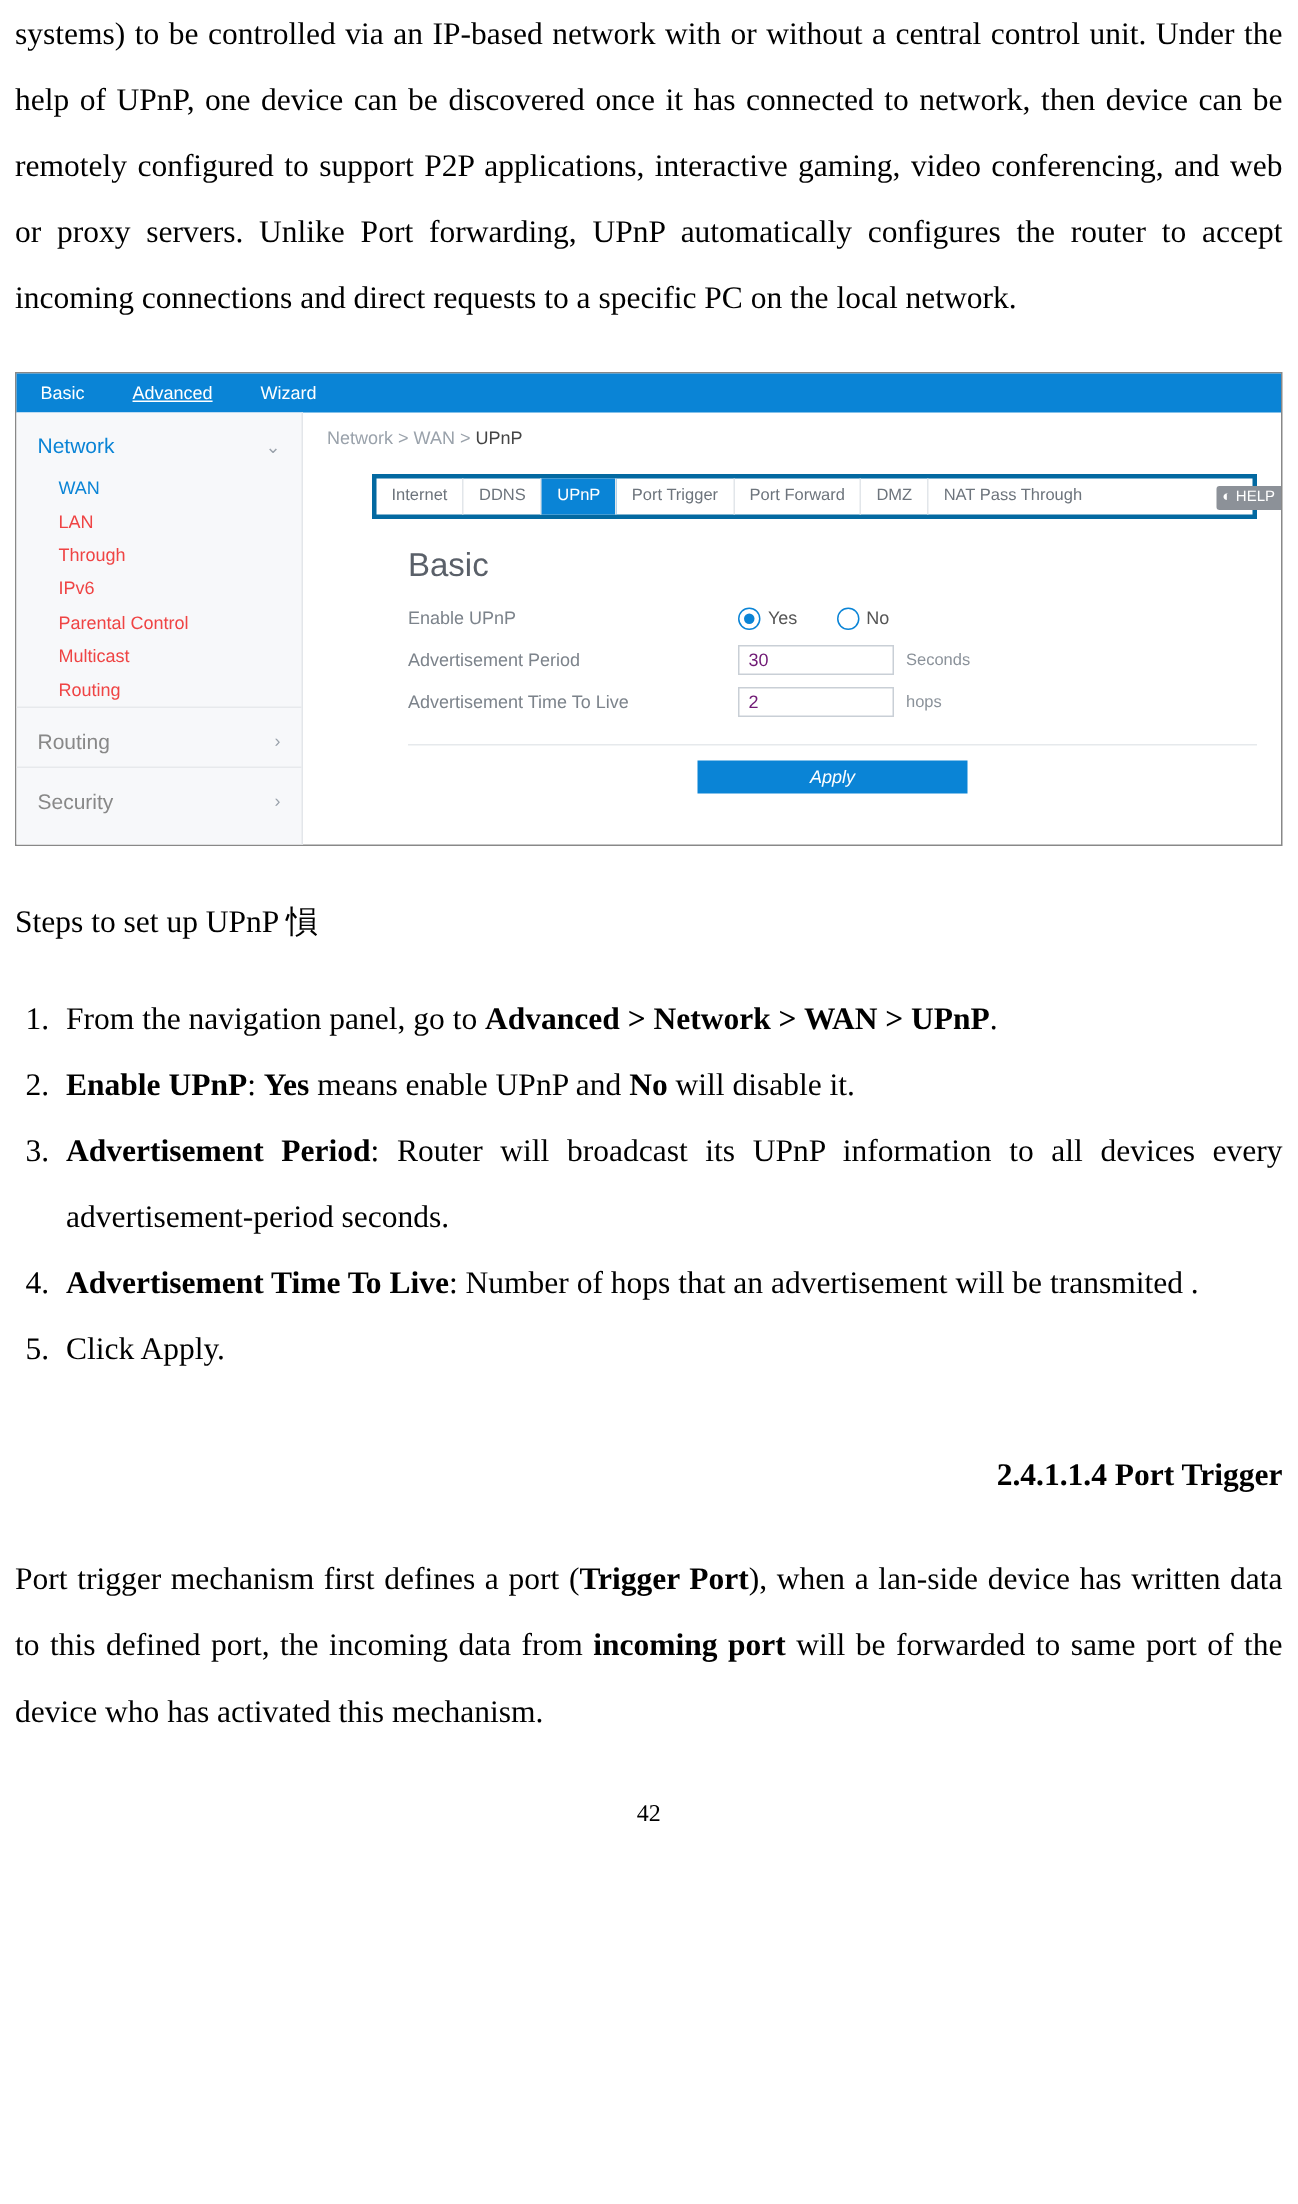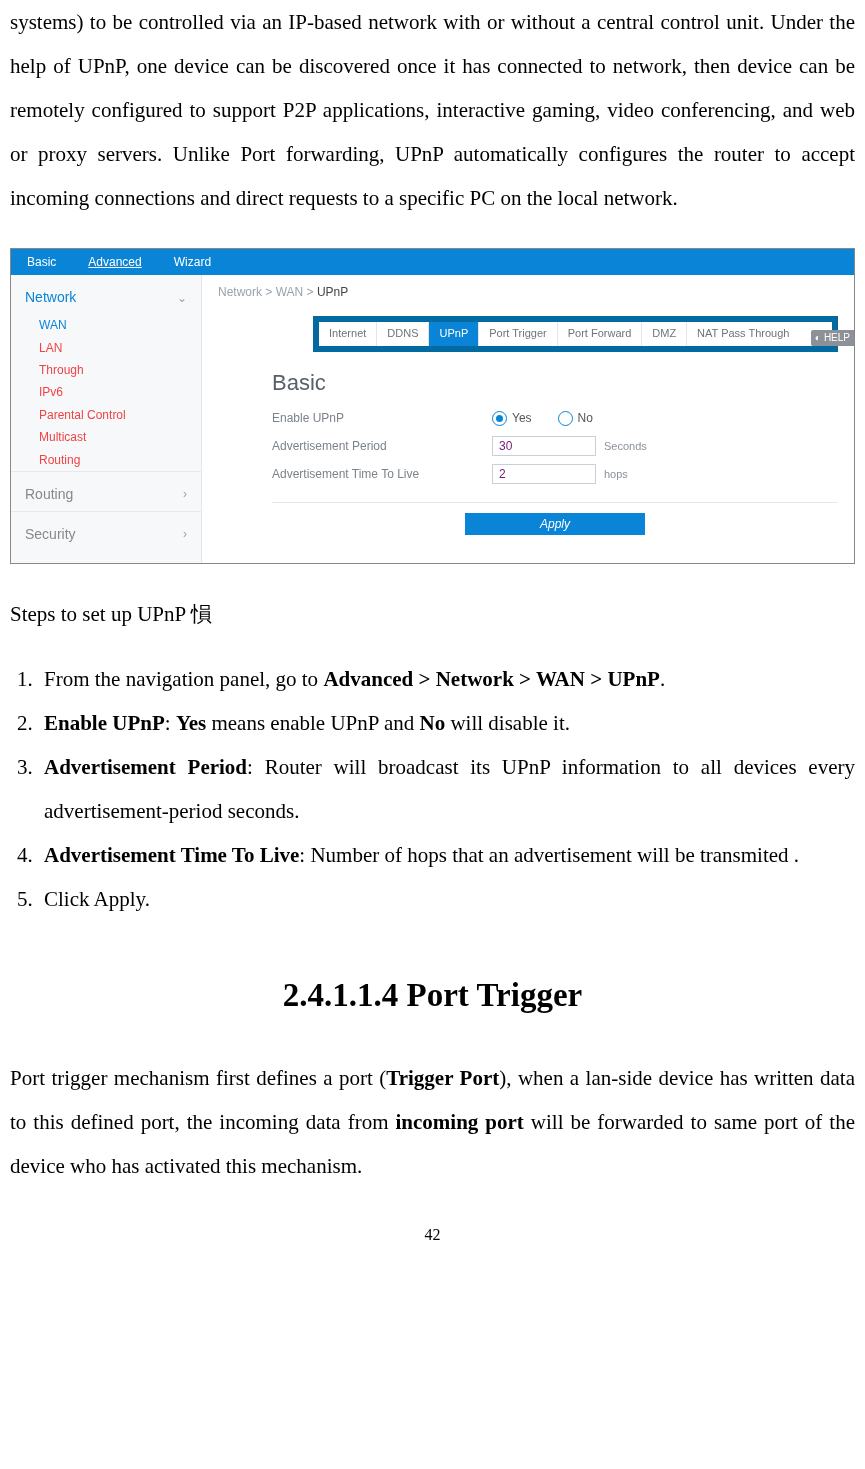--- a/index.html
+++ b/index.html
@@ -15,24 +15,24 @@
     font-size: 21px;
     line-height: 2.1;
     text-align: justify;
   }
   .page-num {
     text-align: center;
     font-size: 16px;
     margin-top: 30px;
   }
   h2.section-head {
-    font-size: 33px;
+    font-size: 21px;
     font-weight: bold;
     margin: 40px 0 25px 0;
-    text-align: center;
+    text-align: right;
   }
   .steps-intro {
     margin-top: 28px;
     text-align: left;
   }
   ol.steps {
     margin: 0;
     padding-left: 28px;
     text-align: justify;
   }
@@ -98,22 +98,22 @@
   .breadcrumb {
     padding: 10px 16px;
     color: #9aa2ab;
     font-size: 12px;
   }
   .breadcrumb .crumb-last { color: #444; }
 
   .wan-tabs {
     display: flex;
     gap: 0;
-    border: 6px solid #0369a1;
-    margin: 6px 16px 0 111px;
+    border: 3px solid #0369a1;
+    margin: 6px 16px 0 46px;
     height: 24px;
     align-items: stretch;
     font-size: 11px;
   }
   .wan-tabs .wtab {
     padding: 0 10px;
     display: flex;
     align-items: center;
     border-right: 1px solid #e2e6ea;
     color: #6d747c;

